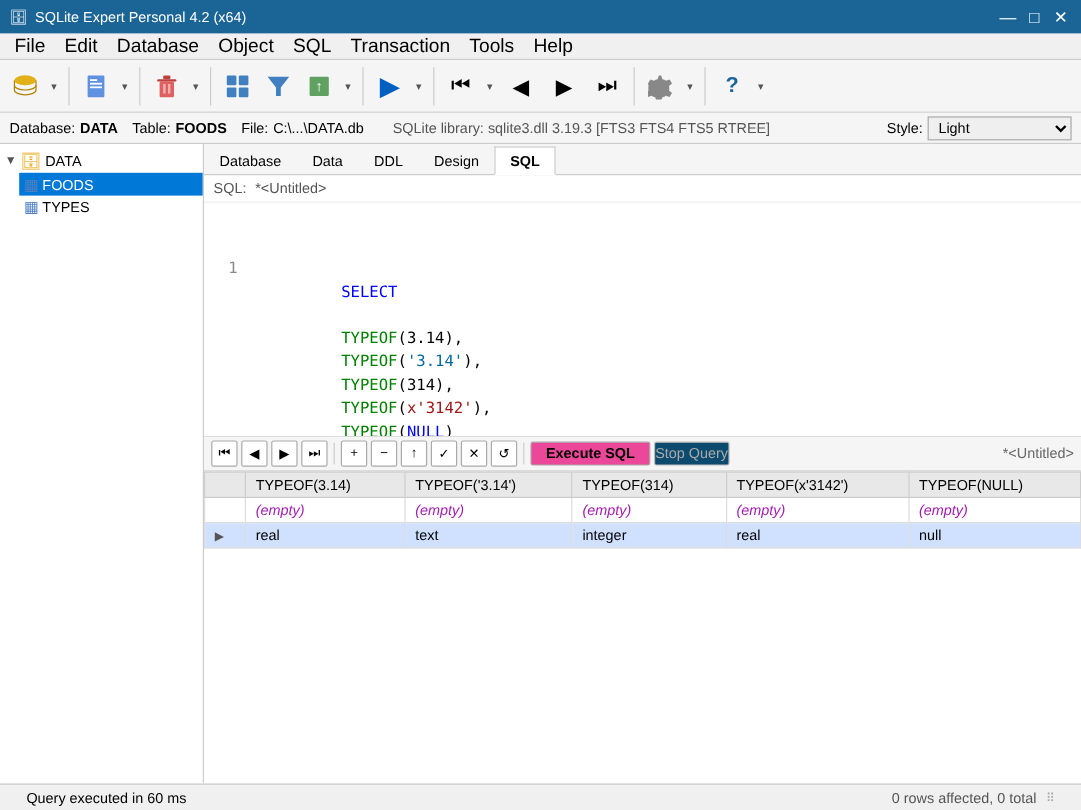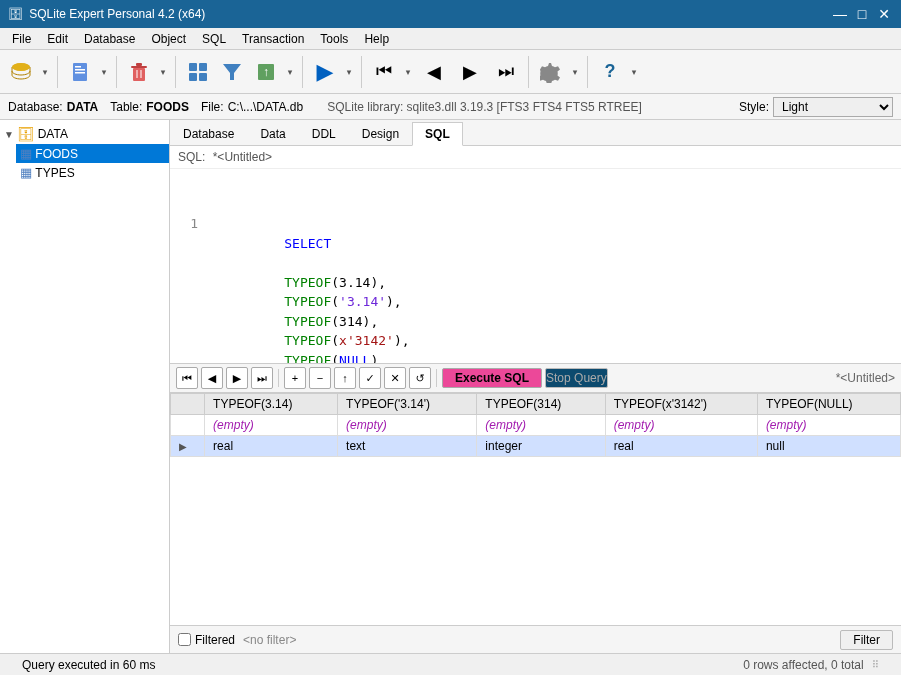--- a/index.html
+++ b/index.html
@@ -6,21 +6,21 @@
     body { font-family: 'Segoe UI', Tahoma, Geneva, Verdana, sans-serif; font-size: 12px; background: #f0f0f0; color: #000; width: 901px; height: 675px; overflow: hidden; display: flex; flex-direction: column; }
 
     
     #titlebar { background: #1a6496; color: #fff; display: flex; align-items: center; justify-content: space-between; padding: 4px 8px; height: 28px; }
     #titlebar-left { display: flex; align-items: center; gap: 6px; font-size: 12px; }
     #titlebar-controls { display: flex; gap: 4px; }
     #titlebar-controls span { width: 18px; height: 18px; display: flex; align-items: center; justify-content: center; cursor: pointer; font-size: 14px; color: #fff; }
 
     
     #menubar { background: #f0f0f0; display: flex; align-items: center; padding: 2px 4px; height: 22px; border-bottom: 1px solid #ccc; }
-    #menubar span { padding: 2px 8px; cursor: pointer; font-size: 12px; }
+    #menubar span { padding: 2px 8px; cursor: pointer; font-size: 16px; }
 
     
     #toolbar { background: #f5f5f5; display: flex; align-items: center; padding: 3px 4px; height: 44px; border-bottom: 1px solid #ccc; gap: 2px; }
     .tb-sep { width: 1px; height: 32px; background: #ccc; margin: 0 3px; }
     .tb-btn { width: 34px; height: 34px; display: flex; align-items: center; justify-content: center; cursor: pointer; border: 1px solid transparent; border-radius: 2px; background: #f5f5f5; font-size: 18px; }
     .tb-btn-group { display: flex; align-items: center; }
     .tb-dropdown { width: 14px; height: 34px; display: flex; align-items: center; justify-content: center; cursor: pointer; font-size: 9px; color: #555; }
 
     
     #infobar { background: #f5f5f5; padding: 3px 8px; border-bottom: 1px solid #ccc; display: flex; align-items: center; gap: 4px; font-size: 12px; height: 26px; }
@@ -51,21 +51,21 @@
 
     
     #sqllabel { padding: 4px 8px; font-size: 12px; color: #555; border-bottom: 1px solid #eee; }
 
     
     #sqleditor { flex: 1; padding: 6px 8px; font-family: Consolas, monospace; font-size: 13px; overflow-y: auto; border-bottom: 1px solid #ccc; background: #fff; min-height: 150px; max-height: 195px; white-space: pre; line-height: 1.5; }
     .sql-line { display: flex; gap: 8px; }
     .sql-lineno { color: #888; min-width: 20px; text-align: right; }
     .sql-kw { color: #00f; }
     .sql-fn { color: #008000; }
-    .sql-str { color: #6d28d9; }
+    .sql-str { color: #0369a1; }
     .sql-num { color: #000; }
     .sql-hex { color: #a31515; }
     .sql-null { color: #00f; }
 
     
     #sqltoolbar { display: flex; align-items: center; padding: 3px 6px; border-bottom: 1px solid #ccc; background: #f5f5f5; gap: 3px; }
     .sql-nav-btn { width: 22px; height: 22px; display: flex; align-items: center; justify-content: center; border: 1px solid #aaa; background: #fff; cursor: pointer; font-size: 11px; border-radius: 2px; }
     .sql-sep { width: 1px; height: 18px; background: #ccc; margin: 0 2px; }
     .sql-exec-btn { padding: 2px 12px; background: #e8e8e8; border: 1px solid #aaa; cursor: pointer; font-size: 12px; font-weight: bold; border-radius: 2px; }
     .sql-exec-btn.active { background: #ec4899; }
@@ -322,28 +322,20 @@
             <td>real</td>
             <td>text</td>
             <td>integer</td>
             <td>real</td>
             <td>null</td>
           </tr>
         </tbody>
       </table>
     </div>
 
-    <div id="filterbar">
-      <label>
-        <input type="checkbox" style="">
-        <span>Filtered</span>
-      </label>
-      <span class="filter-text">&lt;no filter&gt;</span>
-      <button class="filter-btn">Filter</button>
-    </div>
 
   </div>
 </div>
 
 <div id="statusbar">
   <span>Query executed in 60 ms</span>
   <span class="status-right">0 rows affected, 0 total</span>
   <span class="status-grip">⠿</span>
 </div>
 

